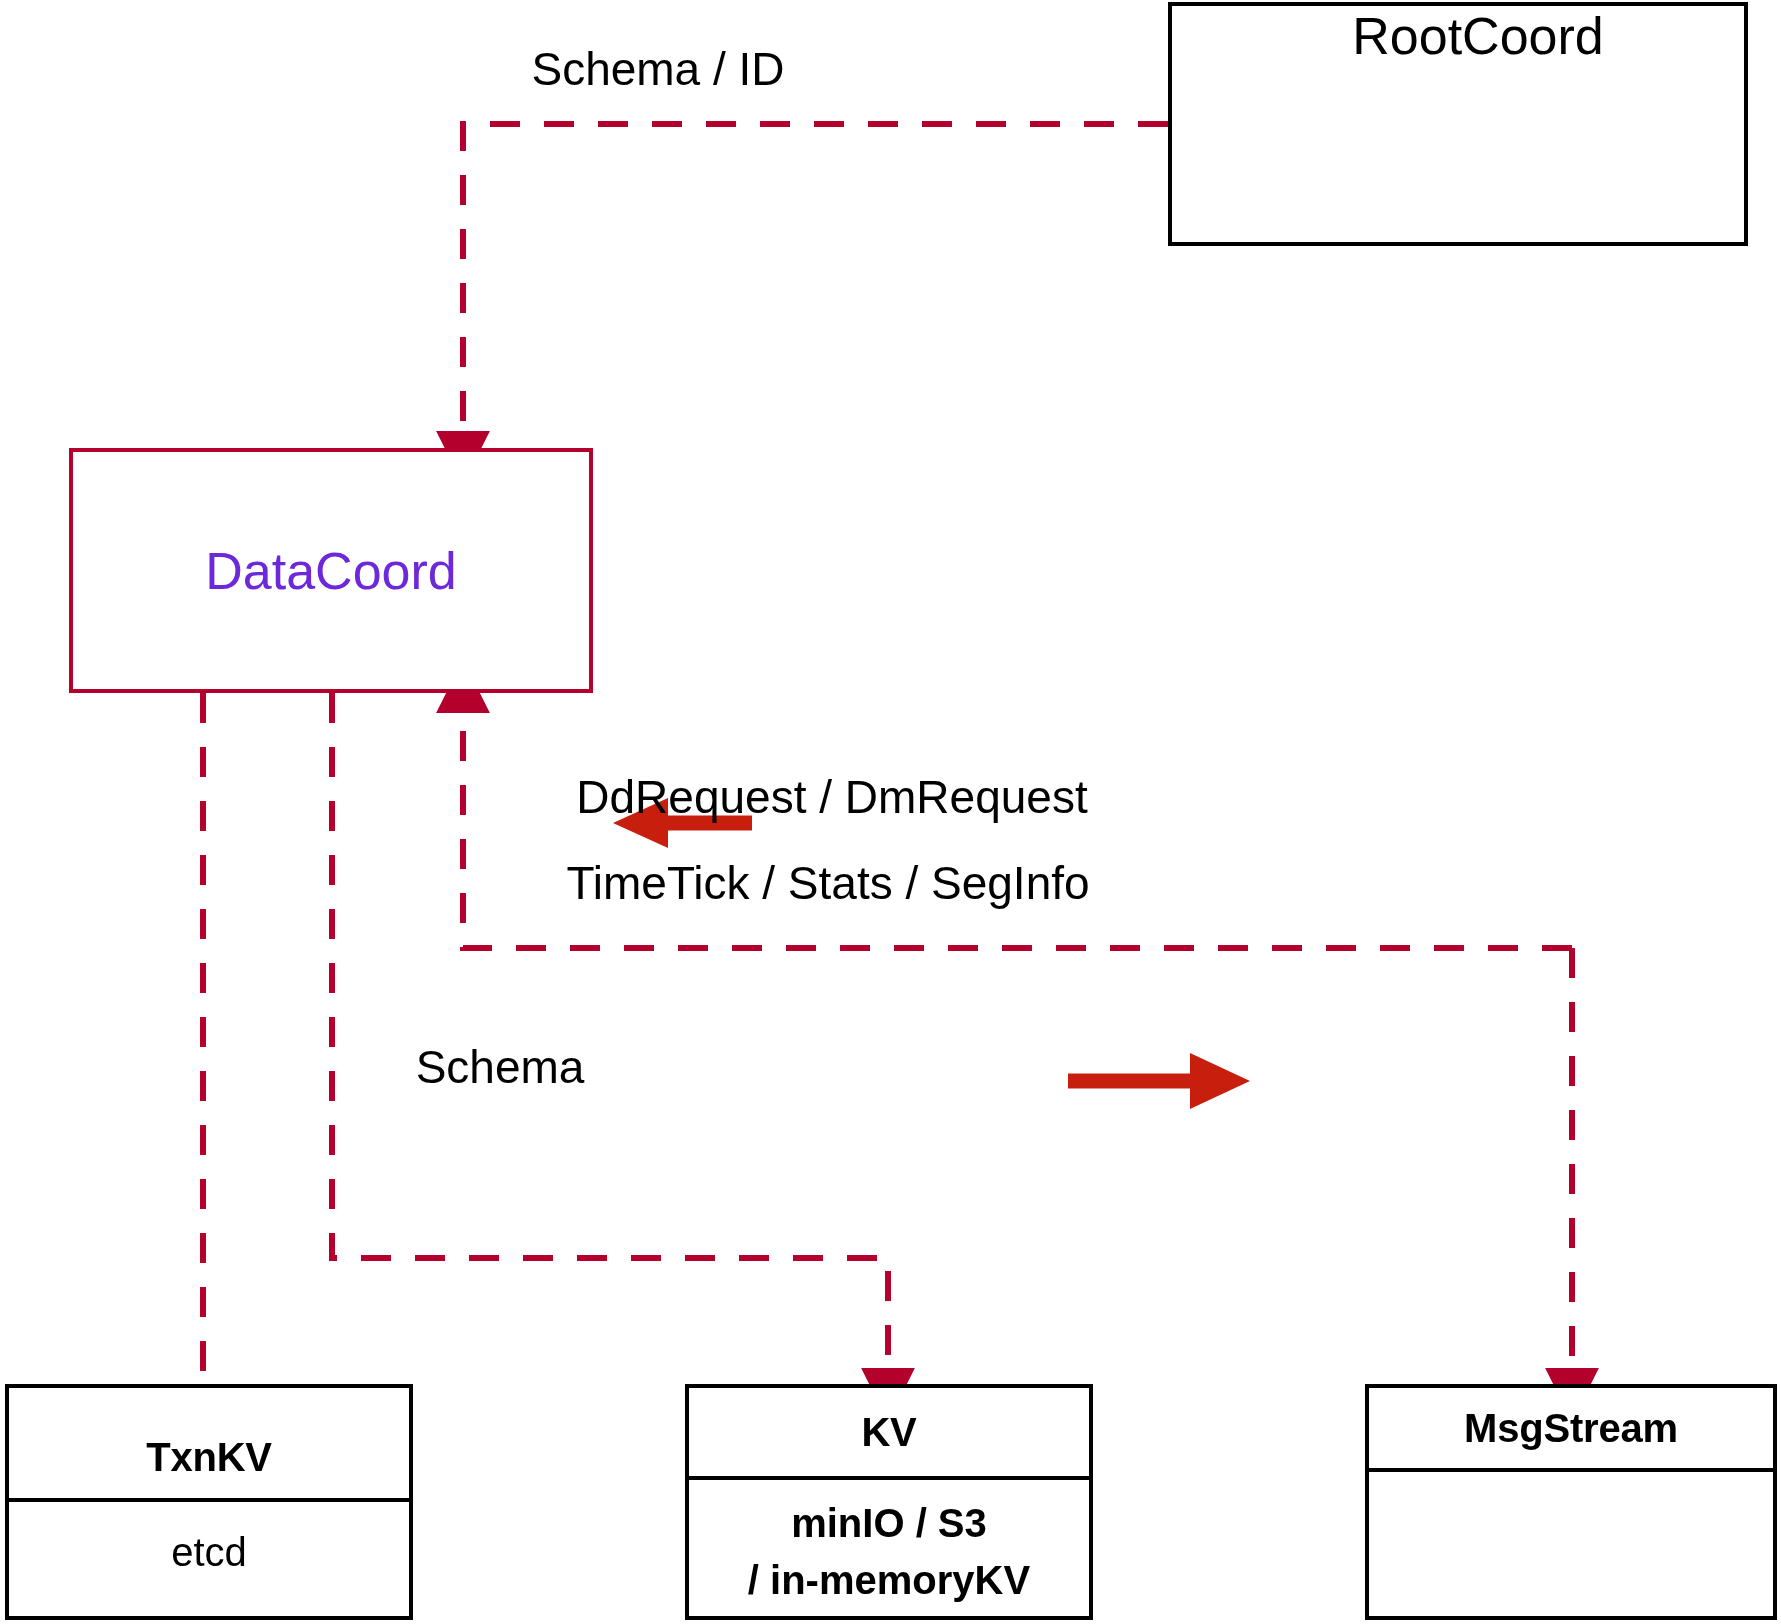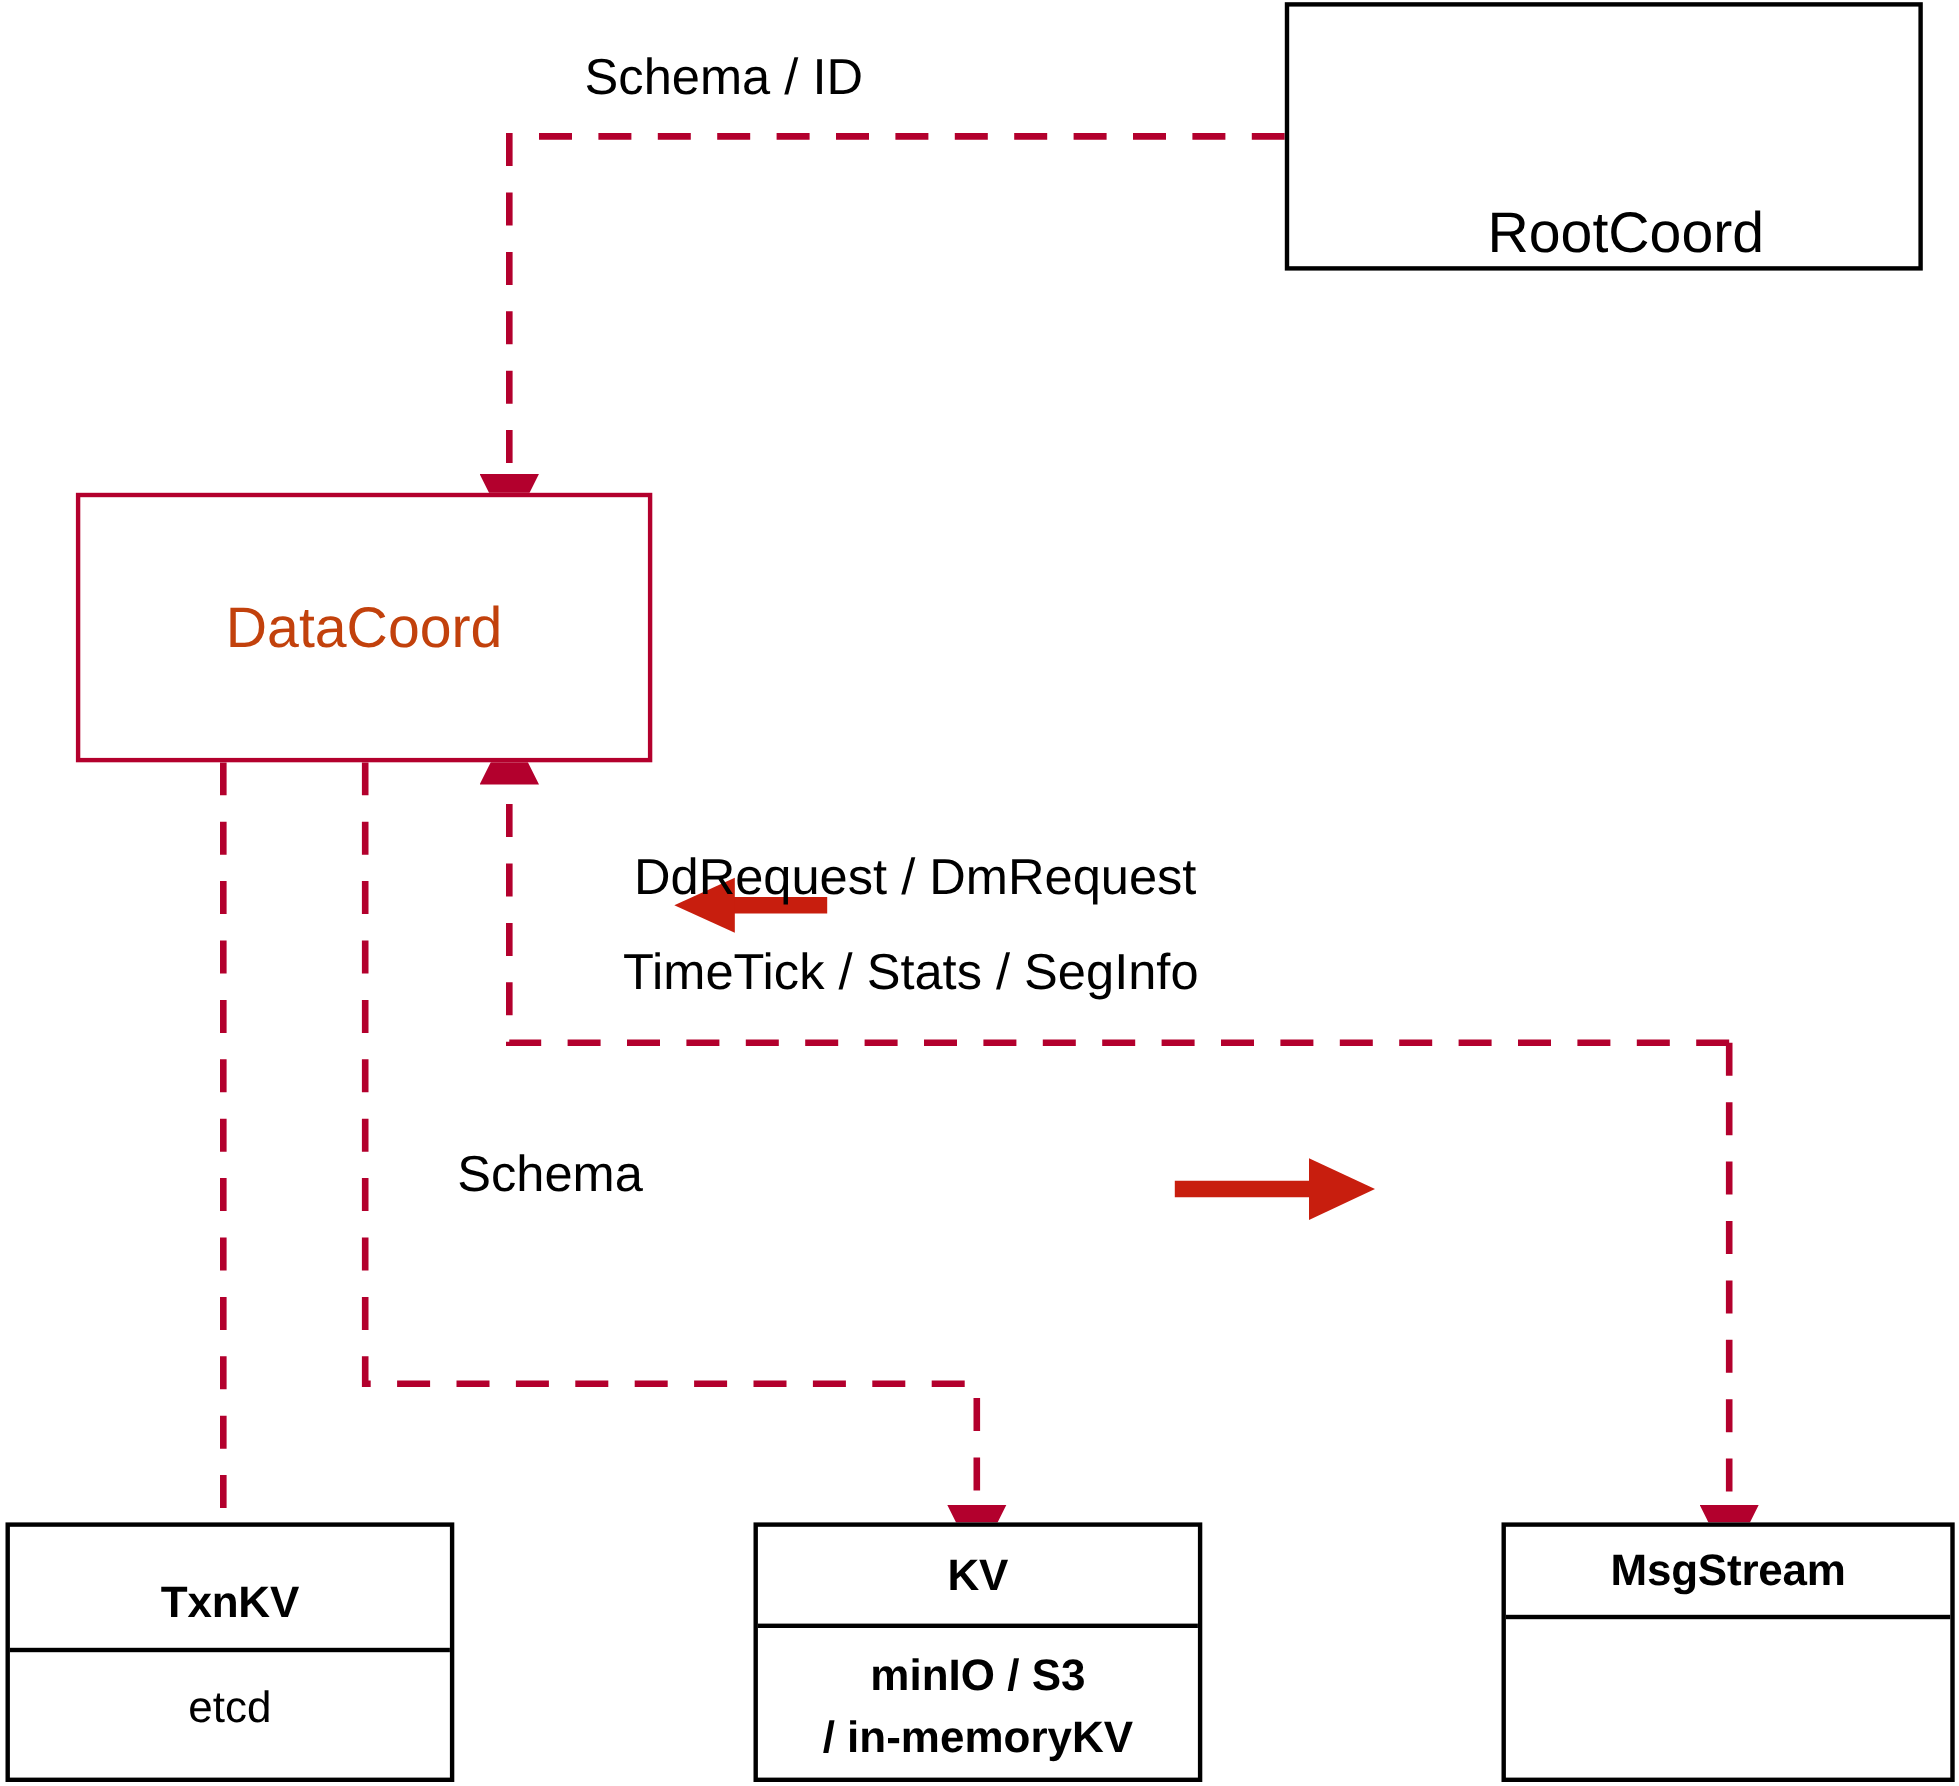--- a/index.html
+++ b/index.html
@@ -65,21 +65,21 @@
     line-height: 1.42;
     text-align: center;
     white-space: nowrap;
   }
   .plain-title {
     font-size: 52px;
     color: #000000;
   }
   .red-title {
     font-size: 52px;
-    color: #c2410c;
+    color: #6d28d9;
   }
   .edge-label {
     position: absolute;
     font-size: 46px;
     color: #000000;
     white-space: nowrap;
     transform: translateX(-50%);
   }
 </style>
 </head>
@@ -119,21 +119,21 @@
       <path d="M613,823 L668,798 L668,848 z" fill="#C81E0E"></path>
     </g>
 
     <g>
       <path d="M1068,1081 L1200,1081" stroke="#C81E0E" stroke-width="15" stroke-linecap="butt" fill="none"></path>
       <path d="M1250,1081 L1190,1053 L1190,1109 z" fill="#C81E0E"></path>
     </g>
   </svg>
 
   <div class="node node-black" style="left:1168px; top:2px; width:580px; height:244px;
-              display:flex; align-items:flex-end; justify-content:center;padding-left:40px;">
+              display:flex; align-items:flex-start; justify-content:center;padding-left:40px;">
     <span class="plain-title">RootCoord</span>
   </div>
 
   <div class="node node-red" style="left:69px; top:448px; width:524px; height:245px;
               display:flex; align-items:center; justify-content:center;">
     <span class="red-title">DataCoord</span>
   </div>
 
   <div class="node node-black" style="left:5px; top:1384px; width:408px; height:236px;">
     <div class="node-title" style="height:82px;margin-top:28px;">

